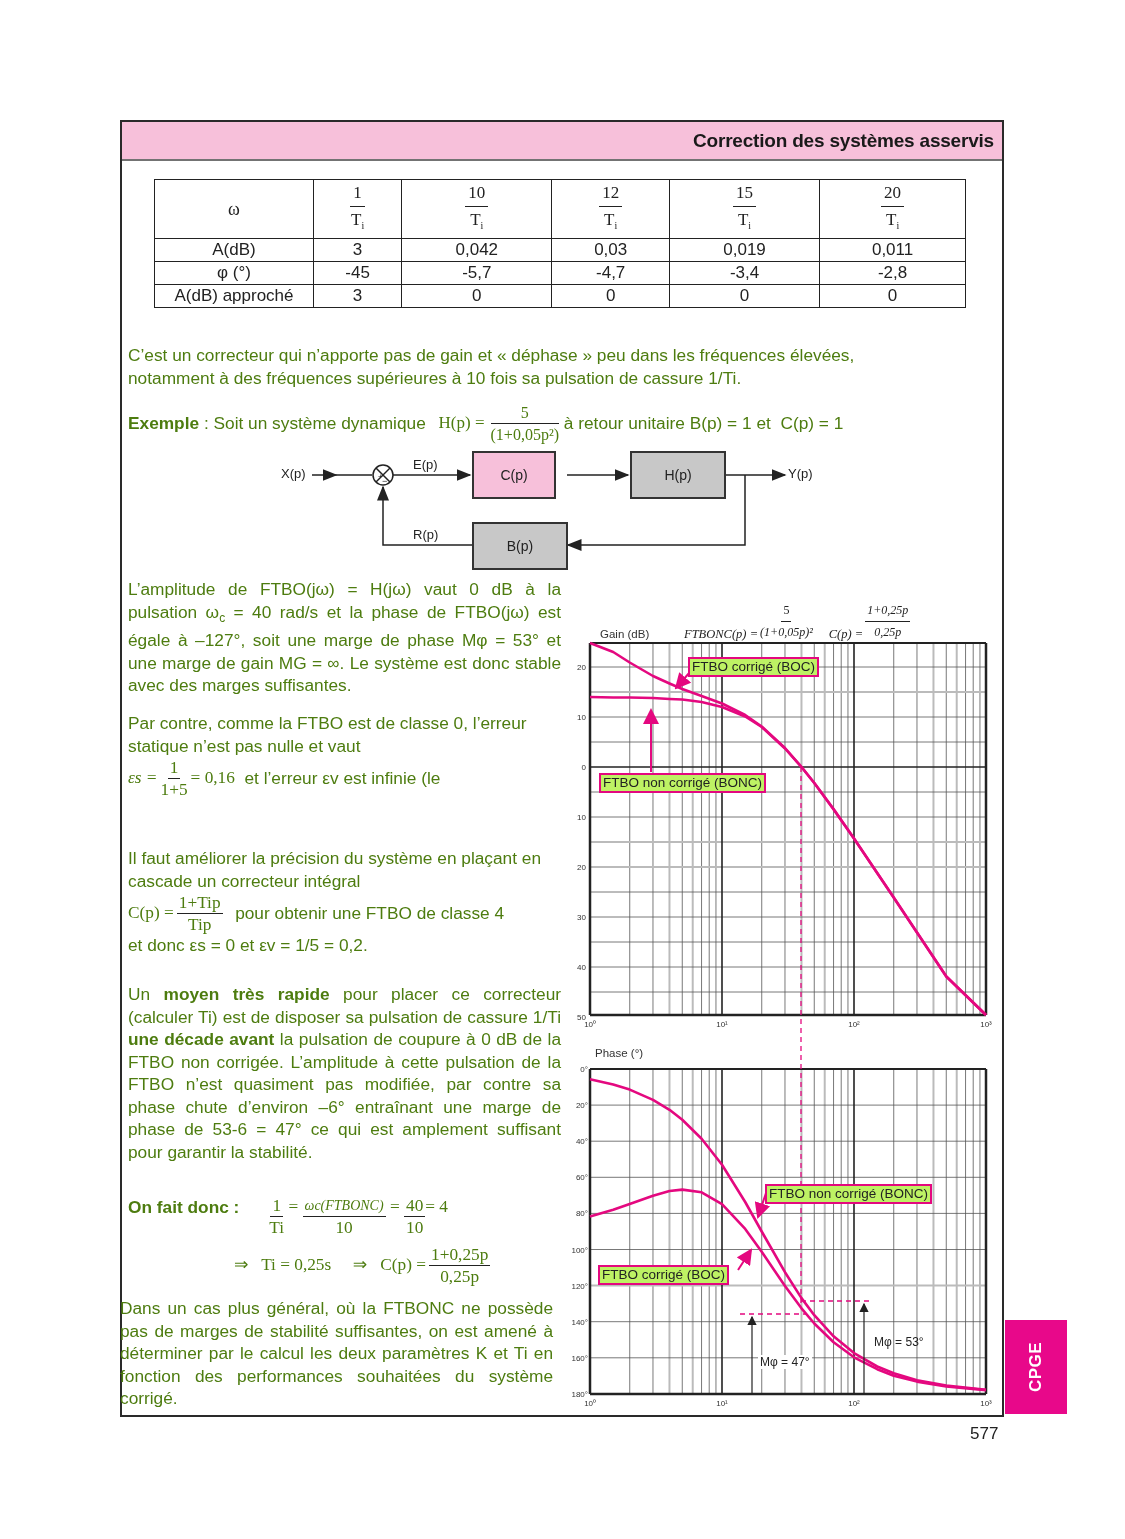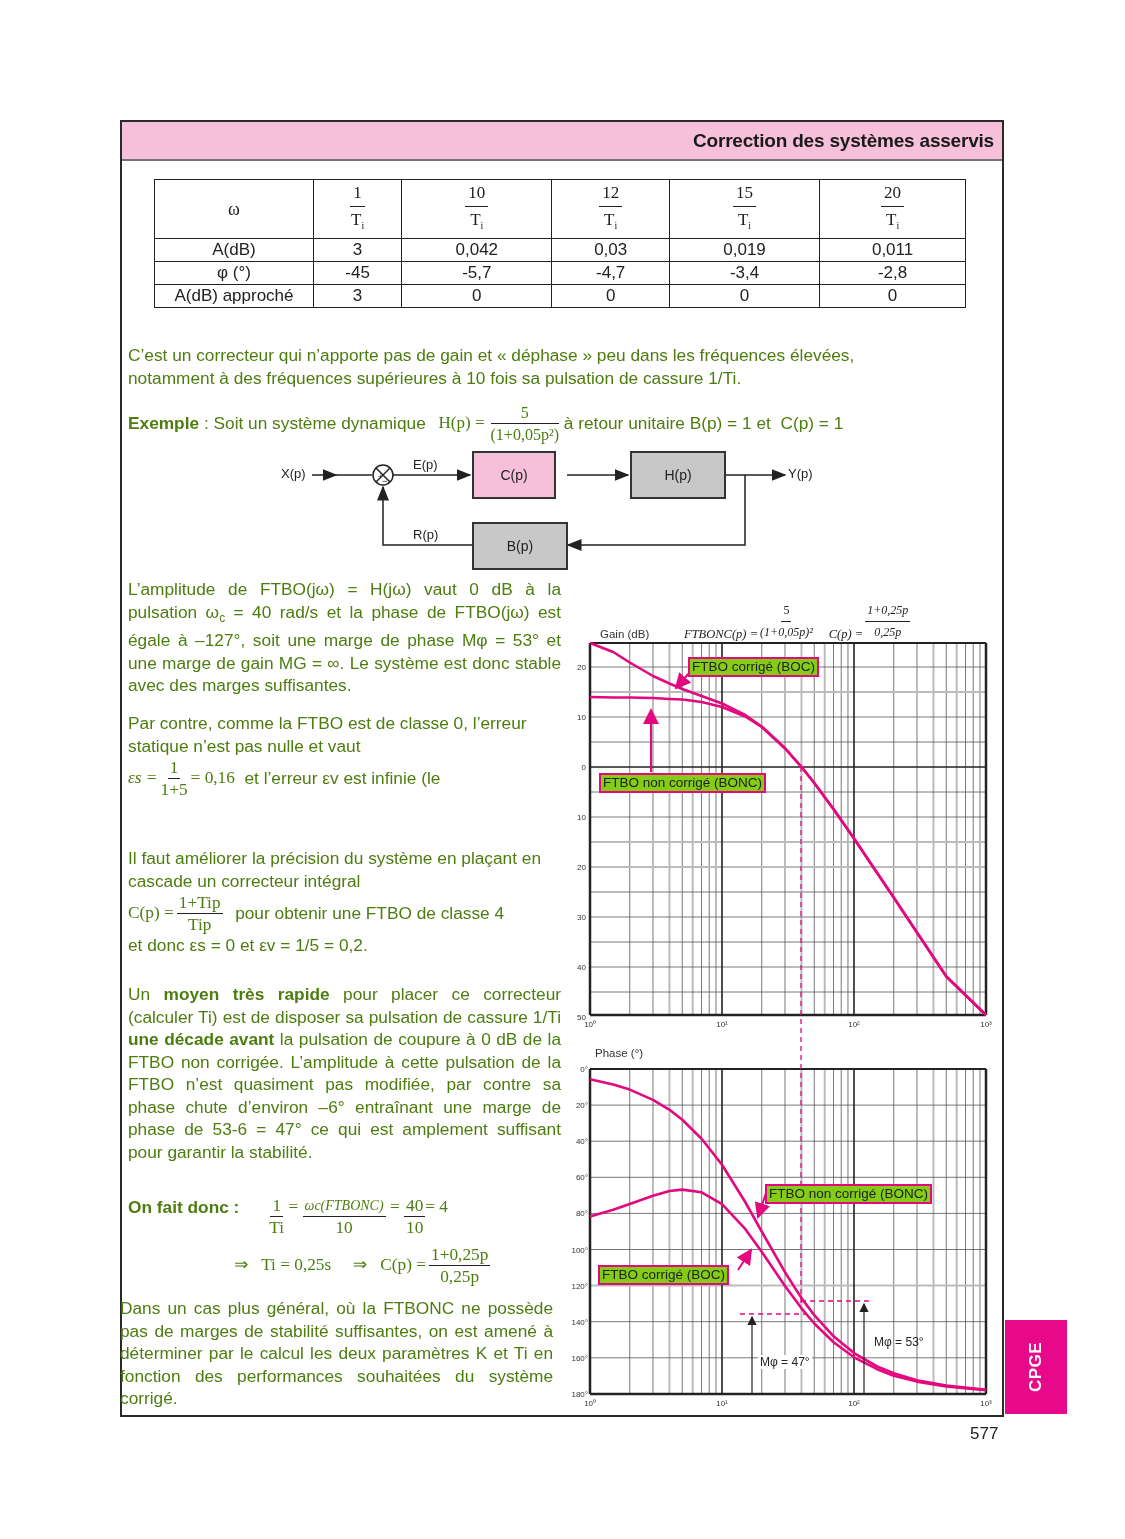--- a/index.html
+++ b/index.html
@@ -28,21 +28,21 @@
   .mfrac .den { padding-top:1px; }
   .diagram { position:absolute; left:0; top:0; }
   .blk { position:absolute; border:2px solid #333; box-sizing:border-box; font-size:14px;
          display:flex; align-items:center; justify-content:center; }
   .lbl { position:absolute; font-size:13px; color:#222; }
   .tab { position:absolute; left:1005px; top:1320px; width:62px; height:94px; background:#e8088a; }
   .tab-text { position:absolute; left:50%; top:50%; transform:translate(-50%,-50%) rotate(-90deg);
               color:#fff; font-weight:bold; font-size:17px; letter-spacing:0.5px; white-space:nowrap; }
   .pagenum { position:absolute; left:970px; top:1424px; font-size:17px; color:#222; }
   svg text { font-family:"Liberation Sans", sans-serif; }
-  .callout { position:absolute; background:#84cc16; border:2px solid #e4087f; font-size:13.5px;
+  .callout { position:absolute; background:#bef264; border:2px solid #e4087f; font-size:13.5px;
              padding:0 2px; line-height:16px; white-space:nowrap; color:#222; }
   .chart-title { position:absolute; font-family:"Liberation Serif", serif; font-style:italic; font-size:12.5px; }
 </style>
 </head>
 <body>
 
 <div class="frame">
   <div class="header">
     <span class="header-title">Correction des systèmes asservis</span>
   </div>

